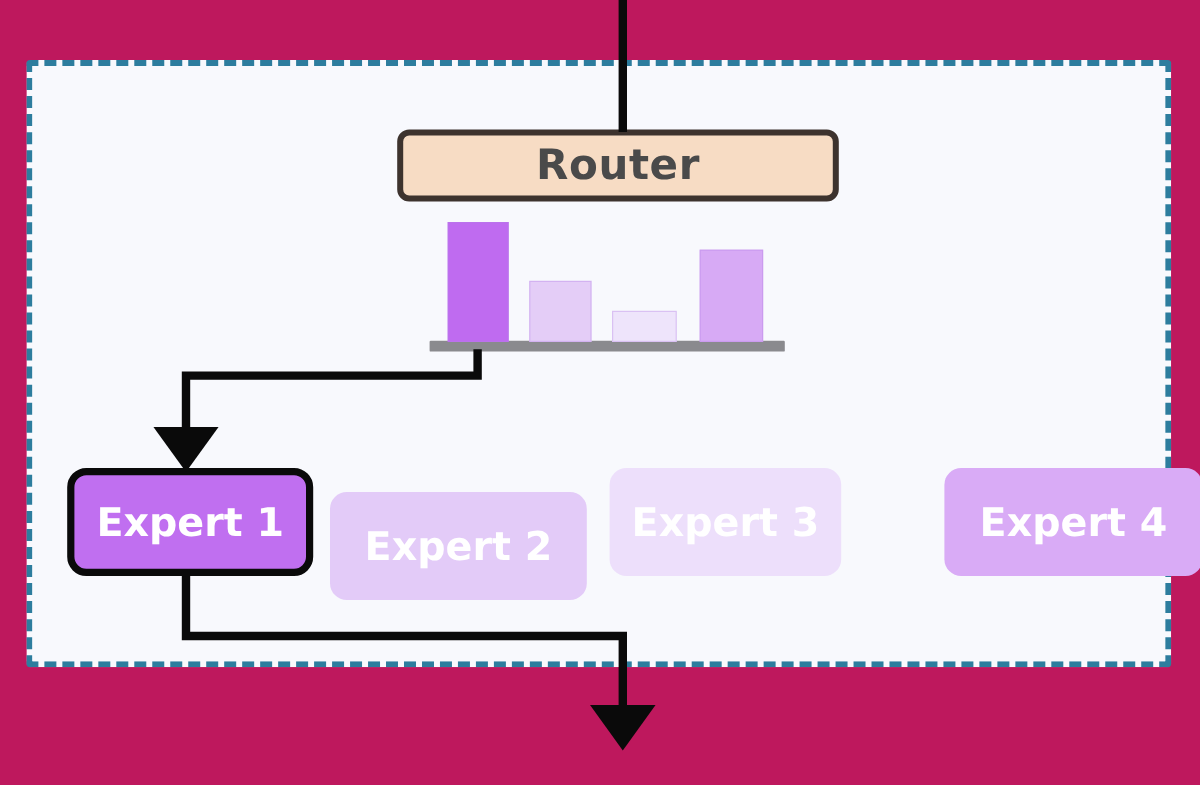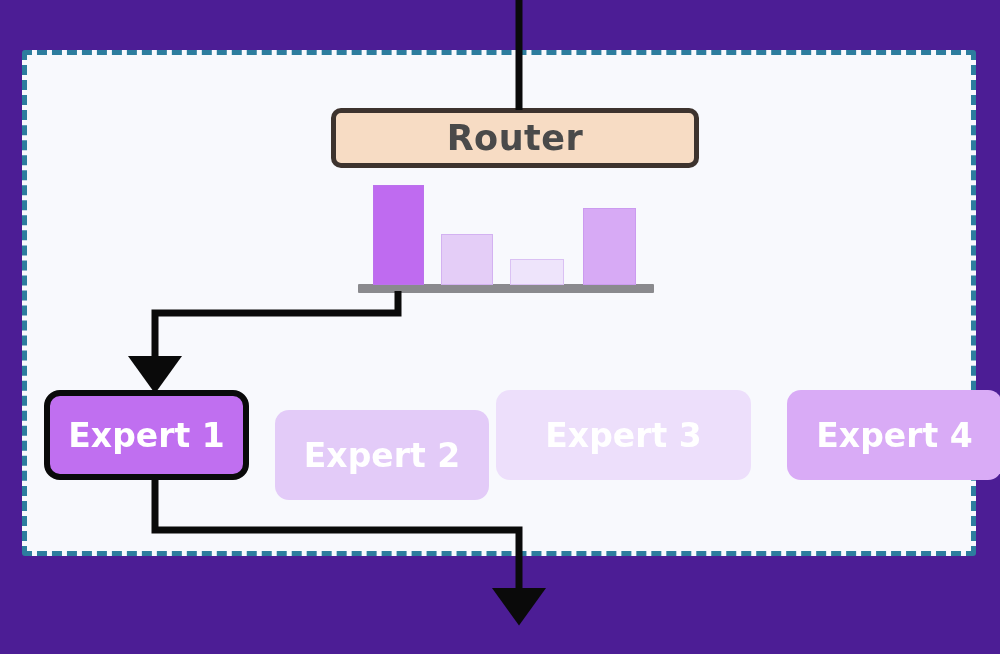--- a/index.html
+++ b/index.html
@@ -4,21 +4,21 @@
 <style>
   html, body {
     margin: 0;
     padding: 0;
     background: #ffffff;
   }
   #stage {
     position: relative;
     width: 1000px;
     height: 654px;
-    background: #4c1d95;
+    background: #be185d;
     font-family: "DejaVu Sans", "Liberation Sans", sans-serif;
     overflow: hidden;
   }
 
   
   #moe-block {
     position: absolute;
     left: 22px;
     top: 50px;
     width: 954px;
@@ -120,27 +120,27 @@
 
   <div id="router-bars" style="--baseline: #8a8a8e;">
     <div id="bars-baseline" style="background: rgb(138, 138, 142);"></div>
   <div class="rbar" style="left: 15px; width: 51px; height: 100px; background: rgb(191, 107, 240);"></div>
       <div class="rbar" style="left: 83px; width: 52px; height: 51px; background: rgb(228, 205, 247);"></div>
       <div class="rbar" style="left: 152px; width: 54px; height: 26px; background: rgb(238, 228, 251);"></div>
       <div class="rbar" style="left: 225px; width: 53px; height: 77px; background: rgb(215, 170, 245);"></div>
     </div>
 
   <div id="experts-layer">
-      <div class="expert selected" style="left: 44px; width: 205px; background: rgb(192, 111, 240);">
+      <div class="expert selected" style="left: 56px; width: 205px; background: rgb(192, 111, 240);">
         <span>Expert 1</span>
       </div>
       <div class="expert" style="left: 275px; width: 214px; background: rgb(227, 203, 248); margin-top: 20px;">
         <span>Expert 2</span>
       </div>
-      <div class="expert" style="left: 496px; width: 255px; background: rgb(237, 223, 251);">
+      <div class="expert" style="left: 508px; width: 193px; background: rgb(237, 223, 251);">
         <span>Expert 3</span>
       </div>
       <div class="expert" style="left: 745px; width: 215px; background: rgb(217, 171, 246); margin-left: 42px;">
         <span>Expert 4</span>
       </div>
     </div>
 
   <svg id="wires" viewBox="0 0 1000 654" xmlns="http://www.w3.org/2000/svg">
     <defs>
       <marker id="ah" markerWidth="9" markerHeight="9" refX="3.2" refY="4.5" orient="auto" markerUnits="strokeWidth">

